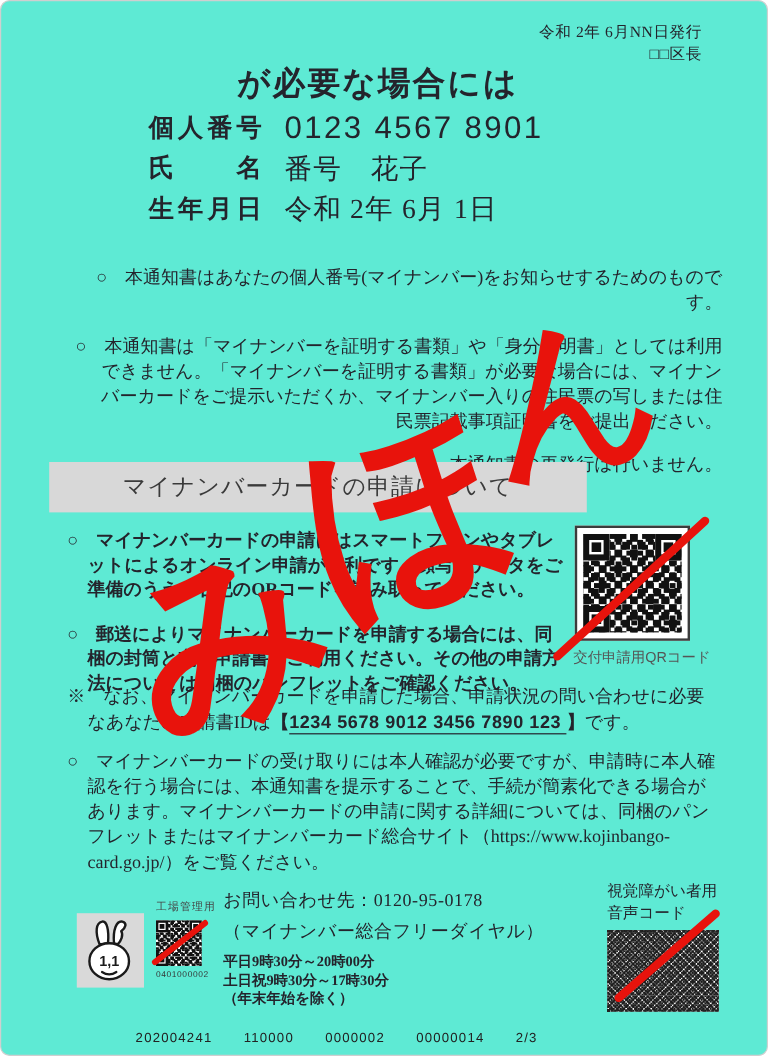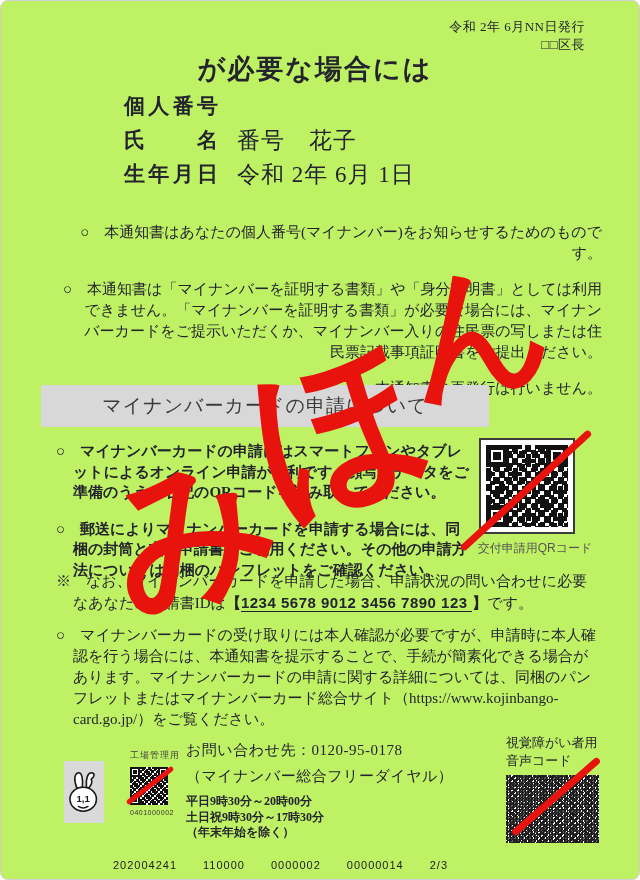--- a/index.html
+++ b/index.html
@@ -1,19 +1,19 @@
 <!DOCTYPE html>
 <html lang="ja"><head>
 <meta charset="utf-8">
 <style>
   * { margin:0; padding:0; box-sizing:border-box; }
   html,body { background:#ffffff; }
   body { font-family:"Liberation Serif","DejaVu Serif",serif; color:#24242c; }
   .page {
-    position:relative; width:640px; height:880px; background:#bef264;
+    position:relative; width:640px; height:880px; background:#5eead4;
     border:1px solid #cfcfcf; border-radius:8px; overflow:hidden;
   }
 
   
   .issue-block { position:absolute; top:17px; right:54px; text-align:right;
     font-size:13px; line-height:1.42; letter-spacing:.5px; }
   .doc-title { position:absolute; top:50px; left:0; width:628px; text-align:center;
     font-family:"Liberation Sans","DejaVu Sans",sans-serif;
     font-weight:700; font-size:27px; letter-spacing:2px; }
   .fields { position:absolute; left:123px; top:88px; }
@@ -66,21 +66,21 @@
   .slash-main { left:438px; top:486px; width:174px; height:7px; transform:rotate(-42.5deg); }
   .slash-voice { left:498px; top:792px; width:114px; height:7px; transform:rotate(-41deg); }
   .slash-factory { left:120px; top:782px; width:58px; height:5px; transform:rotate(-38deg); }
   .watermark { position:absolute; color:#e8130c; font-weight:700; line-height:1;
     font-family:"Liberation Sans","DejaVu Sans",sans-serif; pointer-events:none; }
   .wm-mi { left:108px; top:448px; font-size:162px; transform:rotate(-16deg); }
   .wm-ho { left:252px; top:342px; font-size:168px; transform:rotate(-18deg); }
   .wm-n  { left:402px; top:256px; font-size:142px; transform:rotate(-14deg); }
 
   
-  .mascot { position:absolute; left:63px; top:760px; width:40px; height:62px; background:#d9d9d9;
+  .mascot { position:absolute; left:63px; top:760px; width:56px; height:62px; background:#d9d9d9;
     display:flex; align-items:center; justify-content:center; }
   .factory { position:absolute; left:129px; top:748px; width:70px;
     font-family:"Liberation Sans","DejaVu Sans",sans-serif; }
   .factory-label { font-size:9px; color:#444; letter-spacing:1px; }
   .factory-qr { margin-top:5px; width:38px; height:38px; position:relative; background:#fff;
     background-image:
       repeating-conic-gradient(#111 0% 25%, transparent 0% 50%),
       repeating-conic-gradient(transparent 0% 25%, #111 0% 50%);
     background-size:4px 4px, 6px 6px; }
   .finder-s { position:absolute; width:10px; height:10px; border:2.5px solid #111; background:#fff; }
@@ -115,20 +115,21 @@
   <div class="issue-block">
     <div>令和 2年 6月NN日発行</div>
     <div>□□区長</div>
   </div>
 
   <h1 class="doc-title">が必要な場合には</h1>
 
   <div class="fields">
     <div class="field-row">
       <span class="field-label">個人番号</span>
+      <span class="field-value num">0123 4567 8901</span>
     </div>
     <div class="field-row">
       <span class="field-label">氏名</span>
       <span class="field-value">番号　花子</span>
     </div>
     <div class="field-row">
       <span class="field-label">生年月日</span>
       <span class="field-value">令和 2年 6月 1日</span>
     </div>
   </div>

